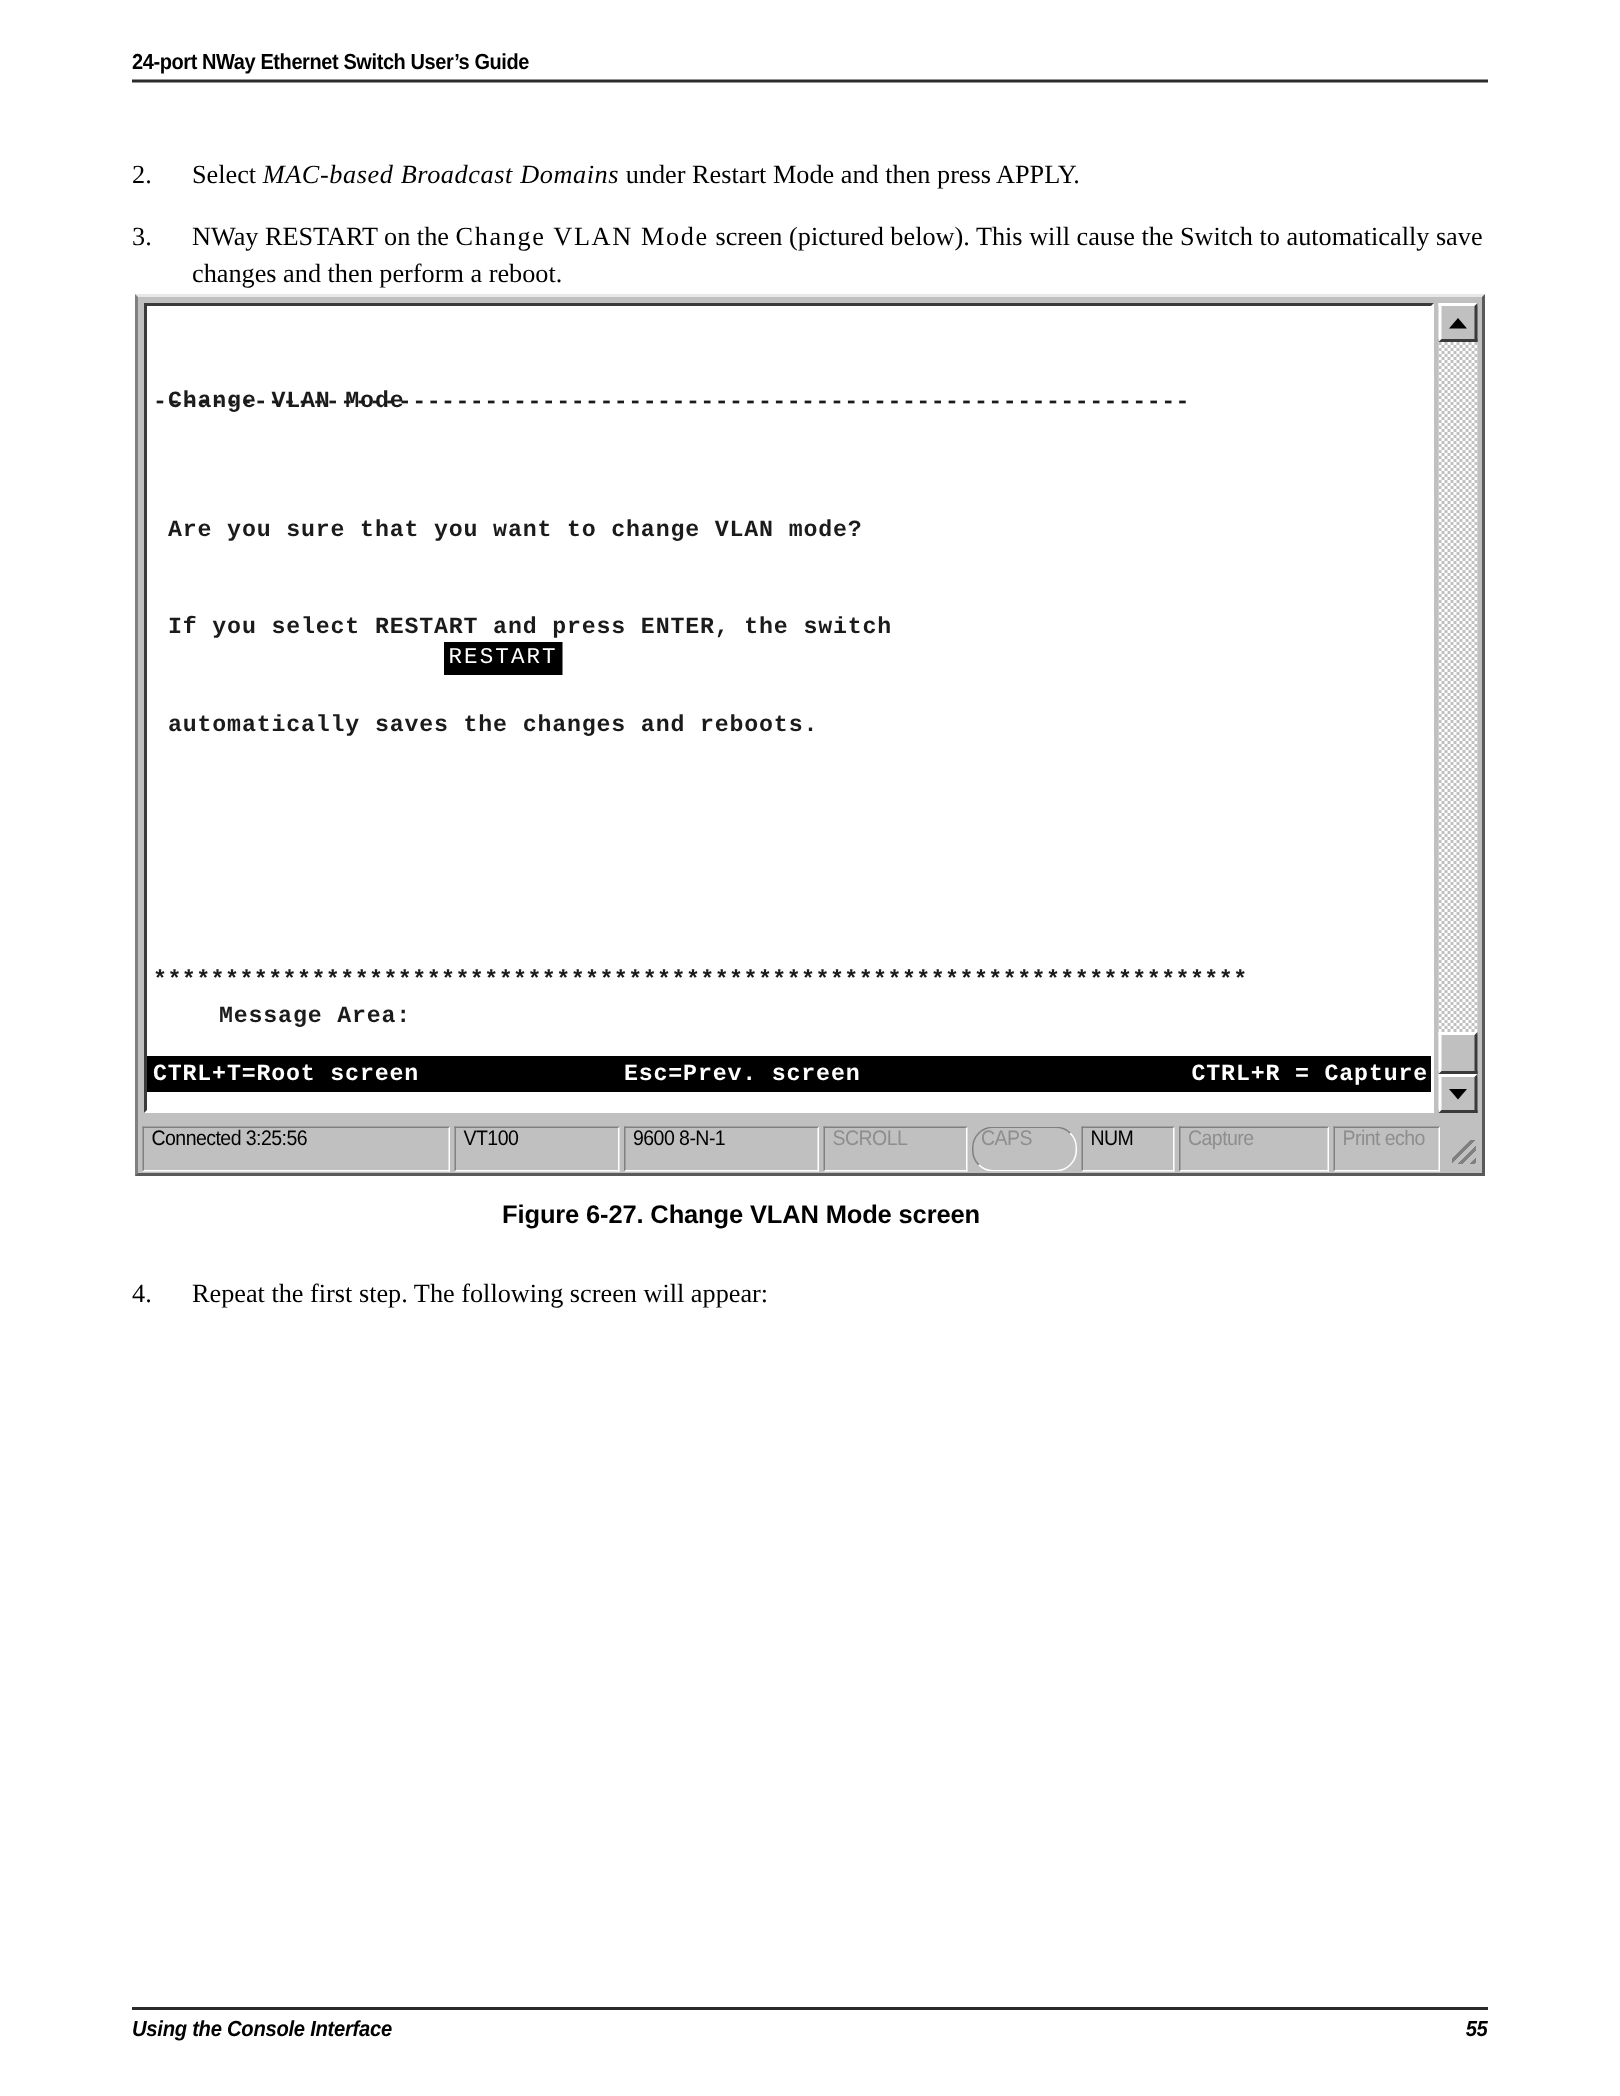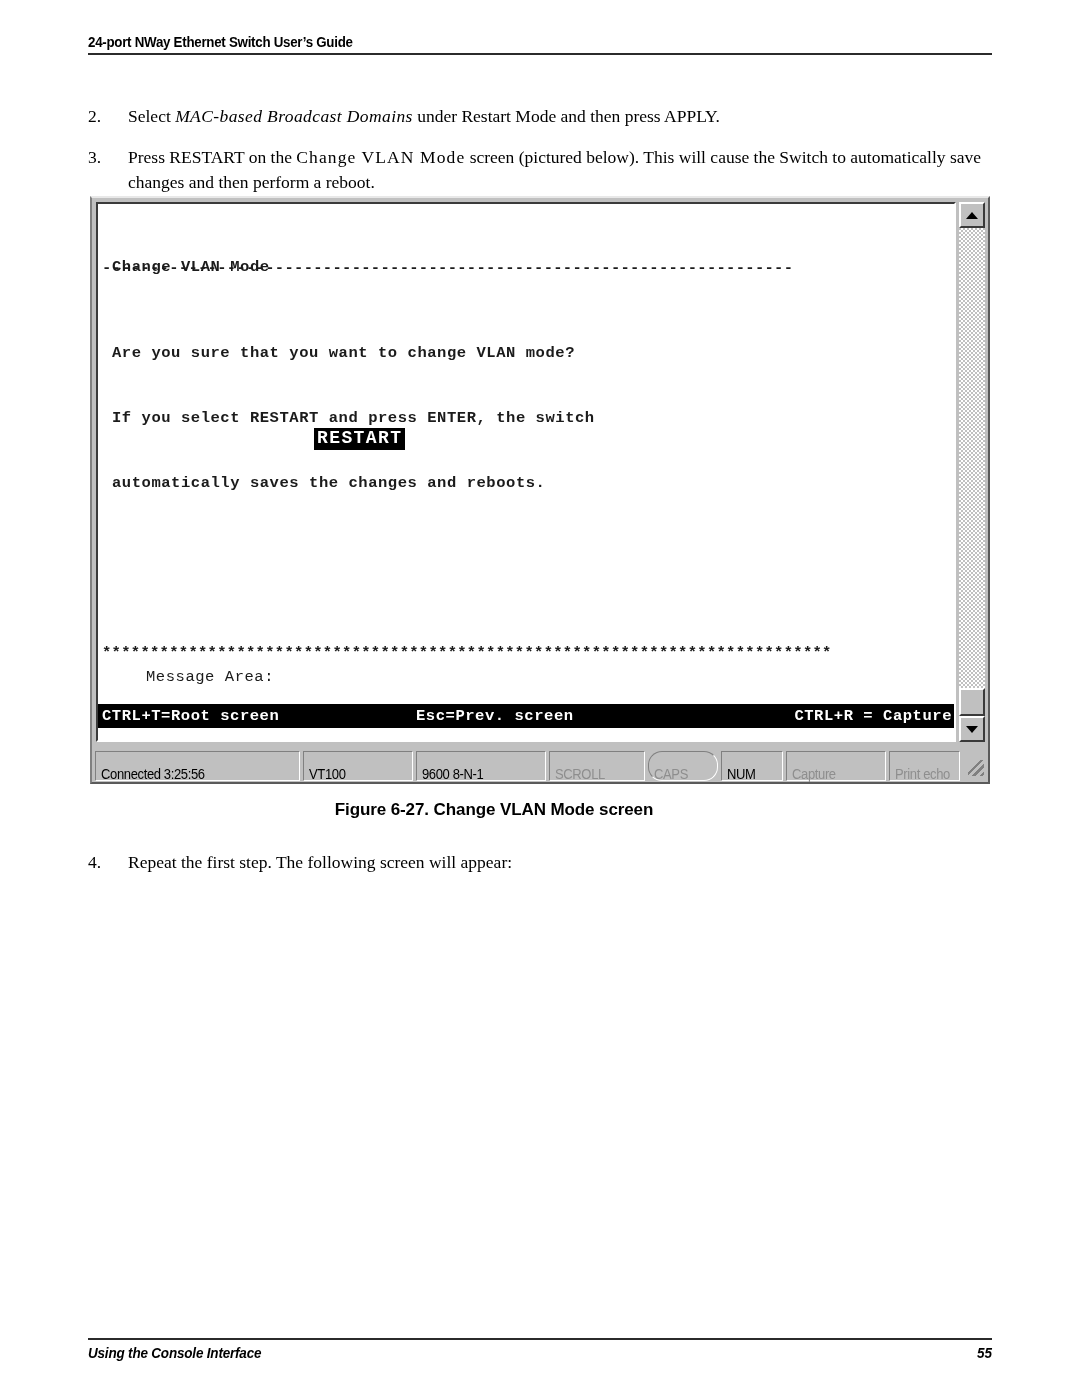--- a/index.html
+++ b/index.html
@@ -128,26 +128,25 @@
     color: #1b1b1b;
     font-weight: 700;
   }
   .restart-btn {
     position: absolute;
     left: 198px;
     top: 224px;
     background: #000000;
     color: #ffffff;
     font-family: "Liberation Mono", "DejaVu Sans Mono", monospace;
-    font-size: 18px;
+    font-size: 15px;
     letter-spacing: 1.4px;
-    font-weight: 700;
+    font-weight: 400;
     padding: 2px 3px 3px 3px;
     line-height: 17px;
-    margin-left: 18px;
   }
   .star-rule {
     position: absolute;
     left: 4px;
     bottom: 78px;
     right: 4px;
     font-family: "Liberation Mono", "DejaVu Sans Mono", monospace;
     font-size: 15.5px;
     line-height: 18px;
     letter-spacing: 0.3px;
@@ -156,21 +155,21 @@
     color: #1b1b1b;
     font-weight: 700;
   }
   .msg-area {
     position: absolute;
     left: 4px;
     bottom: 54px;
     font-family: "Liberation Mono", "DejaVu Sans Mono", monospace;
     font-size: 15.5px;
     letter-spacing: 0.55px;
-    font-weight: 400;
+    font-weight: 700;
     color: #1b1b1b;
     padding-left: 44px;
   }
   .key-bar {
     position: absolute;
     left: 0px;
     right: 0px;
     bottom: 12px;
     height: 24px;
     background: #000000;
@@ -258,21 +257,21 @@
     align-items: stretch;
     background: #c0c0c0;
   }
   .sb-cell {
     box-sizing: border-box;
     border-left: 1.5px solid #808080;
     border-top: 1.5px solid #808080;
     border-right: 1.5px solid #ffffff;
     border-bottom: 1.5px solid #ffffff;
     display: flex;
-    align-items: flex-start;
+    align-items: flex-end;
     padding: 14px 5px;
     font-family: "Liberation Sans", sans-serif;
     font-size: 14px;
     color: #000000;
     letter-spacing: -0.4px;
     transform-origin: left center;
     margin-right: 3px;
     white-space: nowrap;
   }
   .sb-cell span { transform: scaleX(0.93); transform-origin: left center; display:block;}
@@ -350,21 +349,21 @@
 
 <div class="steps">
 
   <div class="step">
     <div class="num">2.</div>
     <div class="body"><span>Select </span><span class="ital">MAC-based Broadcast Domains</span><span> under Restart Mode and then press APPLY.</span></div>
   </div>
 
   <div class="step">
     <div class="num">3.</div>
-    <div class="body"><span>Press RESTART on the </span><span class="sp-wide">Change VLAN Mode</span><span> screen (pictured below). This will cause the Switch to automatically save changes and then perform a reboot.</span></div>
+    <div class="body"><span>NWay RESTART on the </span><span class="sp-wide">Change VLAN Mode</span><span> screen (pictured below). This will cause the Switch to automatically save changes and then perform a reboot.</span></div>
   </div>
 
 </div>
 
 <div class="term-window">
 
   <div class="term-inner">
 
     <div class="term-screen">
 

